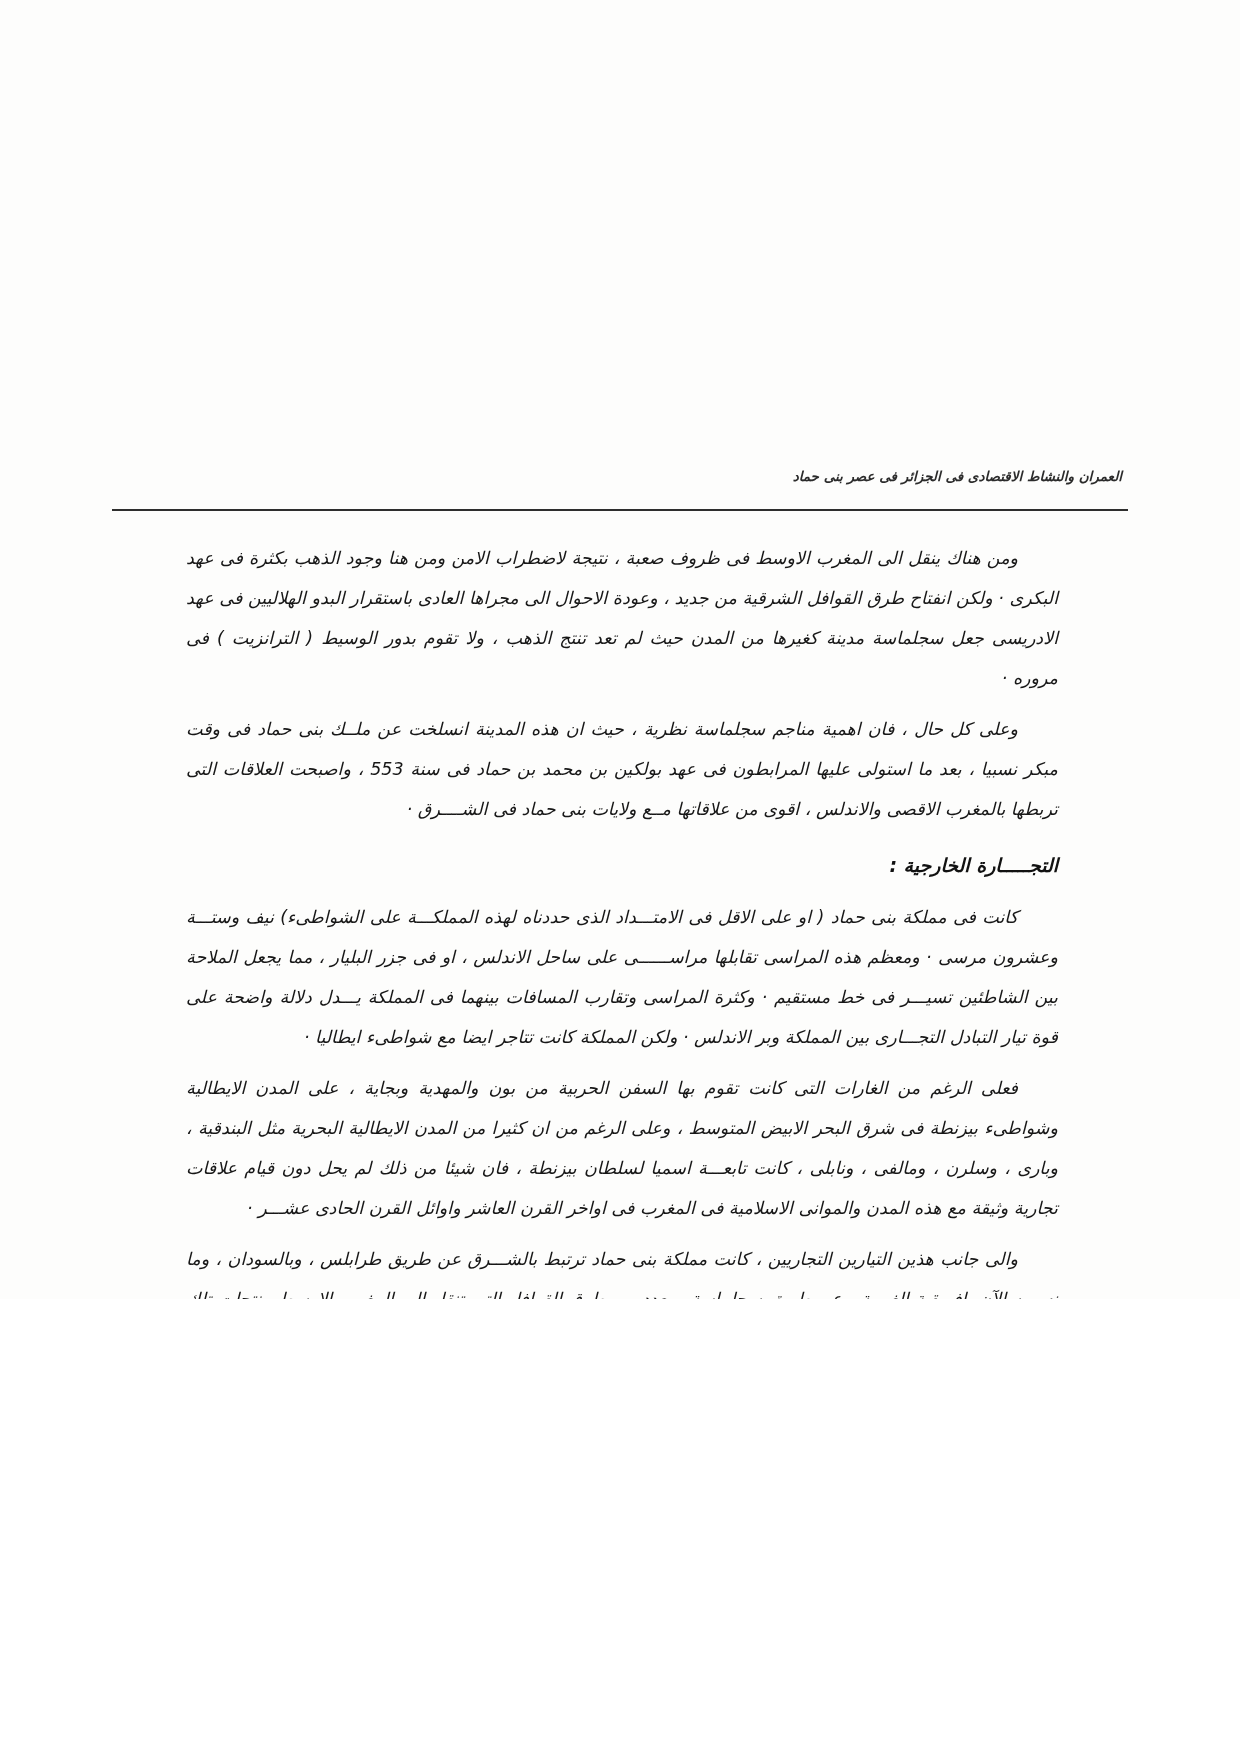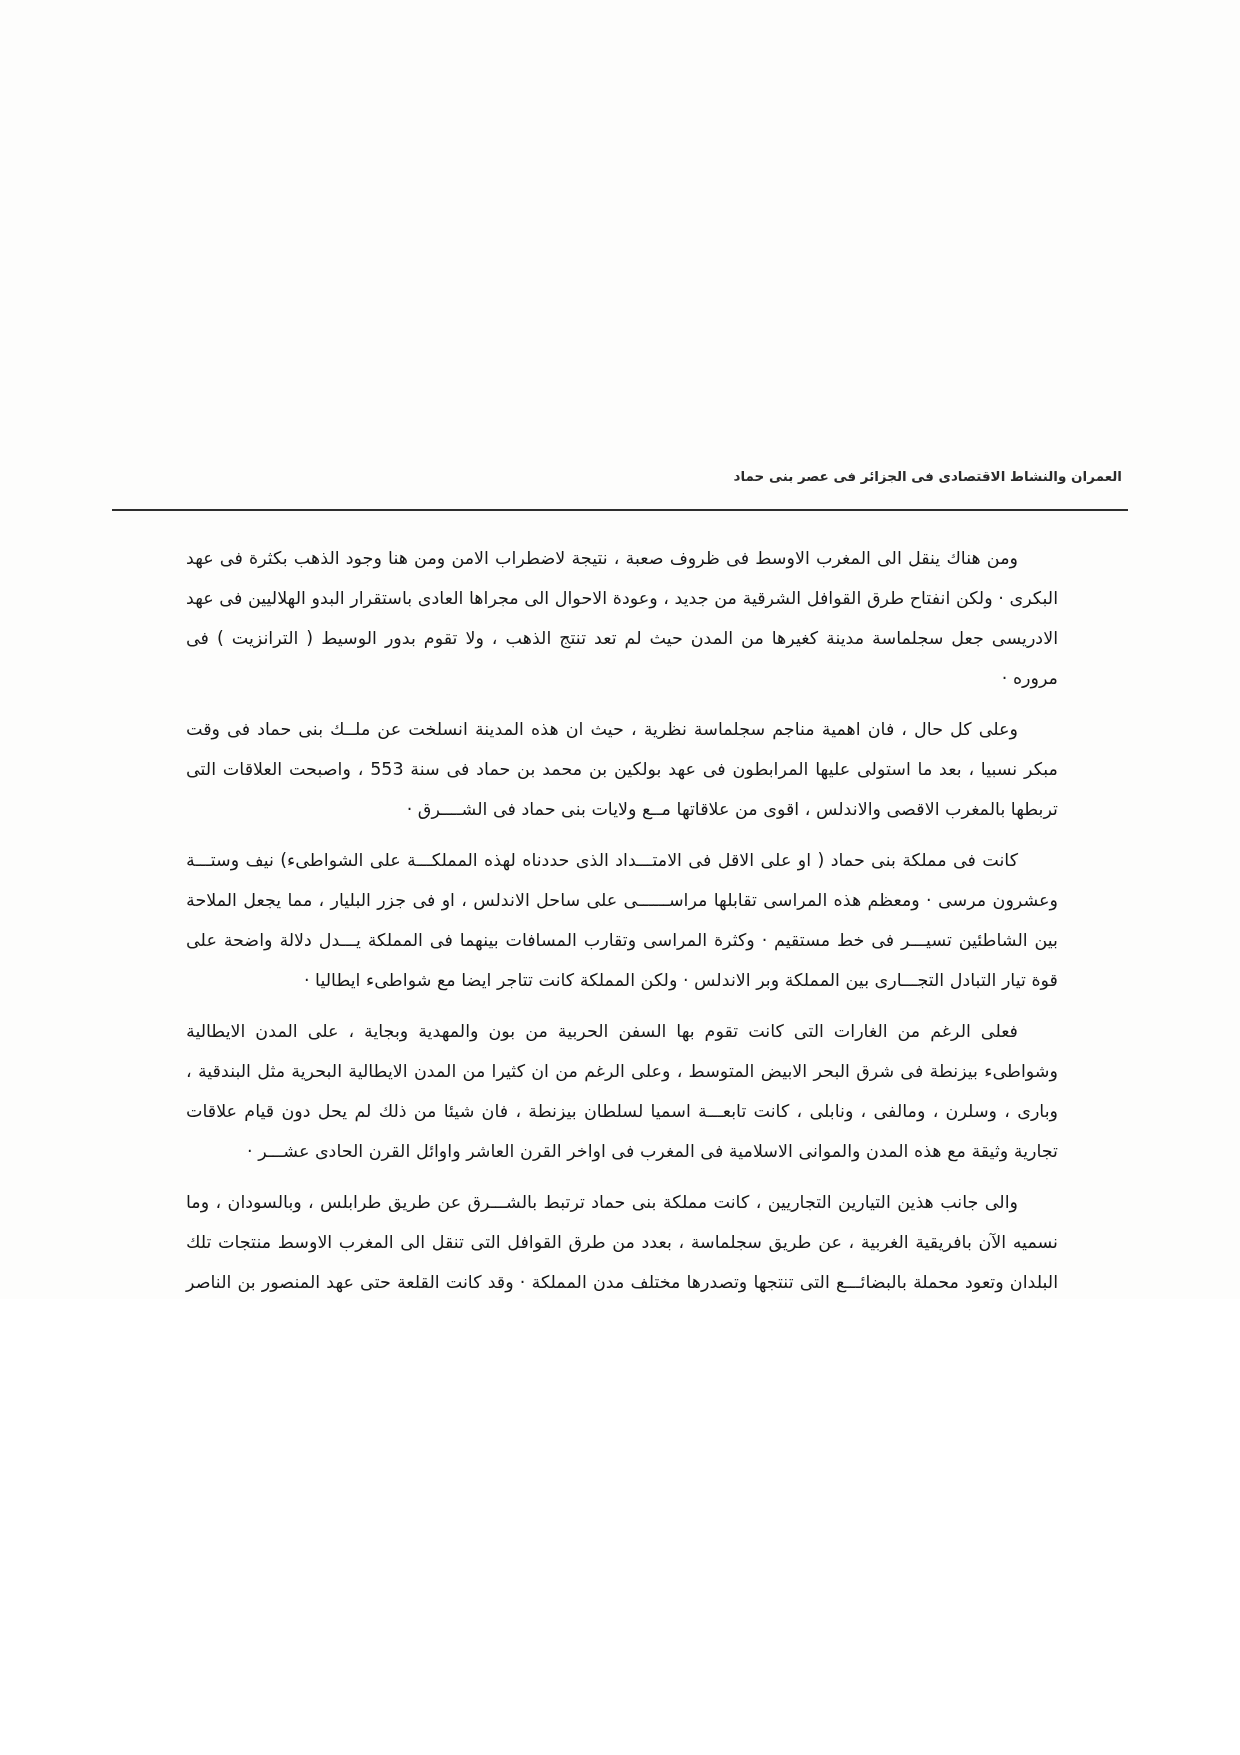--- a/index.html
+++ b/index.html
@@ -9,20 +9,21 @@
     font-family: "DejaVu Sans", sans-serif;
   }
   .page {
     position: relative;
     width: 1240px;
     height: 1299px;
     margin: 0 auto;
     background: #fdfdfc;
     color: #1c1c1c;
     overflow: hidden;
+    font-style: italic;
   }
   .running-head {
     position: absolute;
     top: 468px;
     left: 112px;
     right: 118px;
     direction: rtl;
     text-align: right;
     font-size: 13.5px;
     font-weight: bold;
@@ -74,20 +75,21 @@
 
 <div class="page">
 
   <div class="running-head">العمران والنشاط الاقتصادى فى الجزائر فى عصر بنى حماد</div>
 
   <div class="header-rule"></div>
 
   <div class="body-text">
     <p>ومن هناك ينقل الى المغرب الاوسط فى ظروف صعبة ، نتيجة لاضطراب الامن ومن هنا وجود الذهب بكثرة فى عهد البكرى · ولكن انفتاح طرق القوافل الشرقية من جديد ، وعودة الاحوال الى مجراها العادى باستقرار البدو الهلاليين فى عهد الادريسى جعل سجلماسة مدينة كغيرها من المدن حيث لم تعد تنتج الذهب ، ولا تقوم بدور الوسيط ( الترانزيت ) فى مروره ·</p>
     <p>وعلى كل حال ، فان اهمية مناجم سجلماسة نظرية ، حيث ان هذه المدينة انسلخت عن ملــك بنى حماد فى وقت مبكر نسبيا ، بعد ما استولى عليها المرابطون فى عهد بولكين بن محمد بن حماد فى سنة 553 ، واصبحت العلاقات التى تربطها بالمغرب الاقصى والاندلس ، اقوى من علاقاتها مــع ولايات بنى حماد فى الشــــرق ·</p>
+    <h2 class="section-heading">التجـــــارة الخارجية :</h2>
     <p>كانت فى مملكة بنى حماد ( او على الاقل فى الامتـــداد الذى حددناه لهذه المملكـــة على الشواطىء) نيف وستـــة وعشرون مرسى · ومعظم هذه المراسى تقابلها مراســــــى على ساحل الاندلس ، او فى جزر البليار ، مما يجعل الملاحة بين الشاطئين تسيـــر فى خط مستقيم · وكثرة المراسى وتقارب المسافات بينهما فى المملكة يـــدل دلالة واضحة على قوة تيار التبادل التجـــارى بين المملكة وبر الاندلس · ولكن المملكة كانت تتاجر ايضا مع شواطىء ايطاليا ·</p>
     <p>فعلى الرغم من الغارات التى كانت تقوم بها السفن الحربية من بون والمهدية وبجاية ، على المدن الايطالية وشواطىء بيزنطة فى شرق البحر الابيض المتوسط ، وعلى الرغم من ان كثيرا من المدن الايطالية البحرية مثل البندقية ، وبارى ، وسلرن ، ومالفى ، ونابلى ، كانت تابعـــة اسميا لسلطان بيزنطة ، فان شيئا من ذلك لم يحل دون قيام علاقات تجارية وثيقة مع هذه المدن والموانى الاسلامية فى المغرب فى اواخر القرن العاشر واوائل القرن الحادى عشـــر ·</p>
     <p>والى جانب هذين التيارين التجاريين ، كانت مملكة بنى حماد ترتبط بالشـــرق عن طريق طرابلس ، وبالسودان ، وما نسميه الآن بافريقية الغربية ، عن طريق سجلماسة ، بعدد من طرق القوافل التى تنقل الى المغرب الاوسط منتجات تلك البلدان وتعود محملة بالبضائـــع التى تنتجها وتصدرها مختلف مدن المملكة · وقد كانت القلعة حتى عهد المنصور بن الناصر بن علناس ، قبل ان يقطع العرب طرق المواصلات اليها ، المركز التجارى الرئيسى الذى تشد اليه الرحال وتقصده القوافل من مختلف انحاء العالم الاسلامى · ولكنه لما تحول بنو حماد عنها واتخذوا بجاية عاصمة لهم ، ركزوا على تنمية التجارة البحرية ، مما سمح للبلد بتجنب الاختناق الاقتصادى ، بعد مـــا أصبحت طرق القوافل مهجورة ·</p>
   </div>
 
   <div class="page-number">343</div>
 
 </div>
 
 </body></html>

